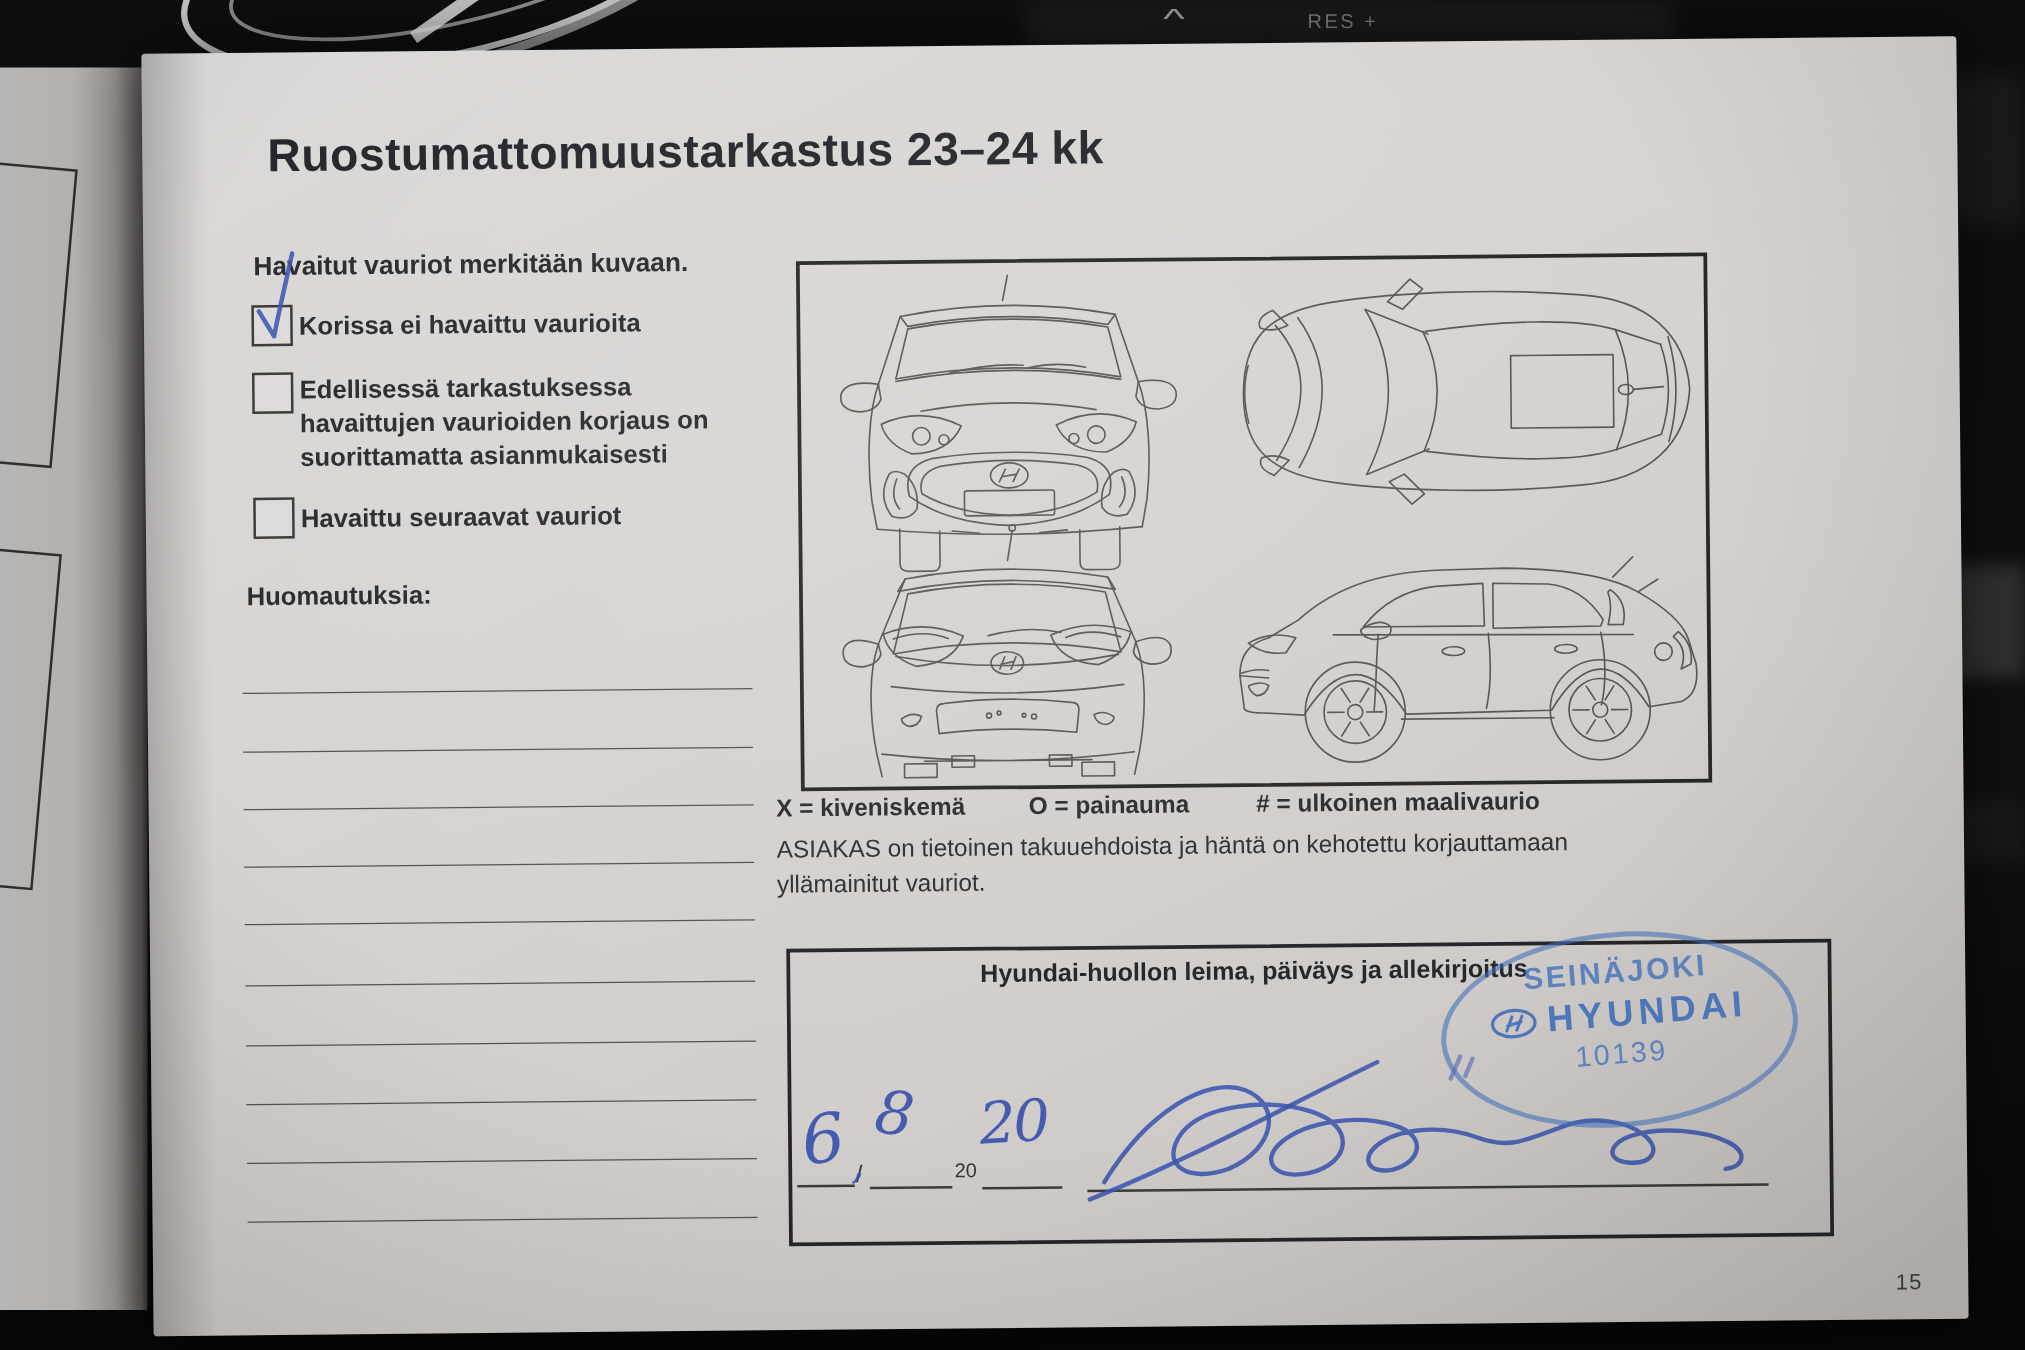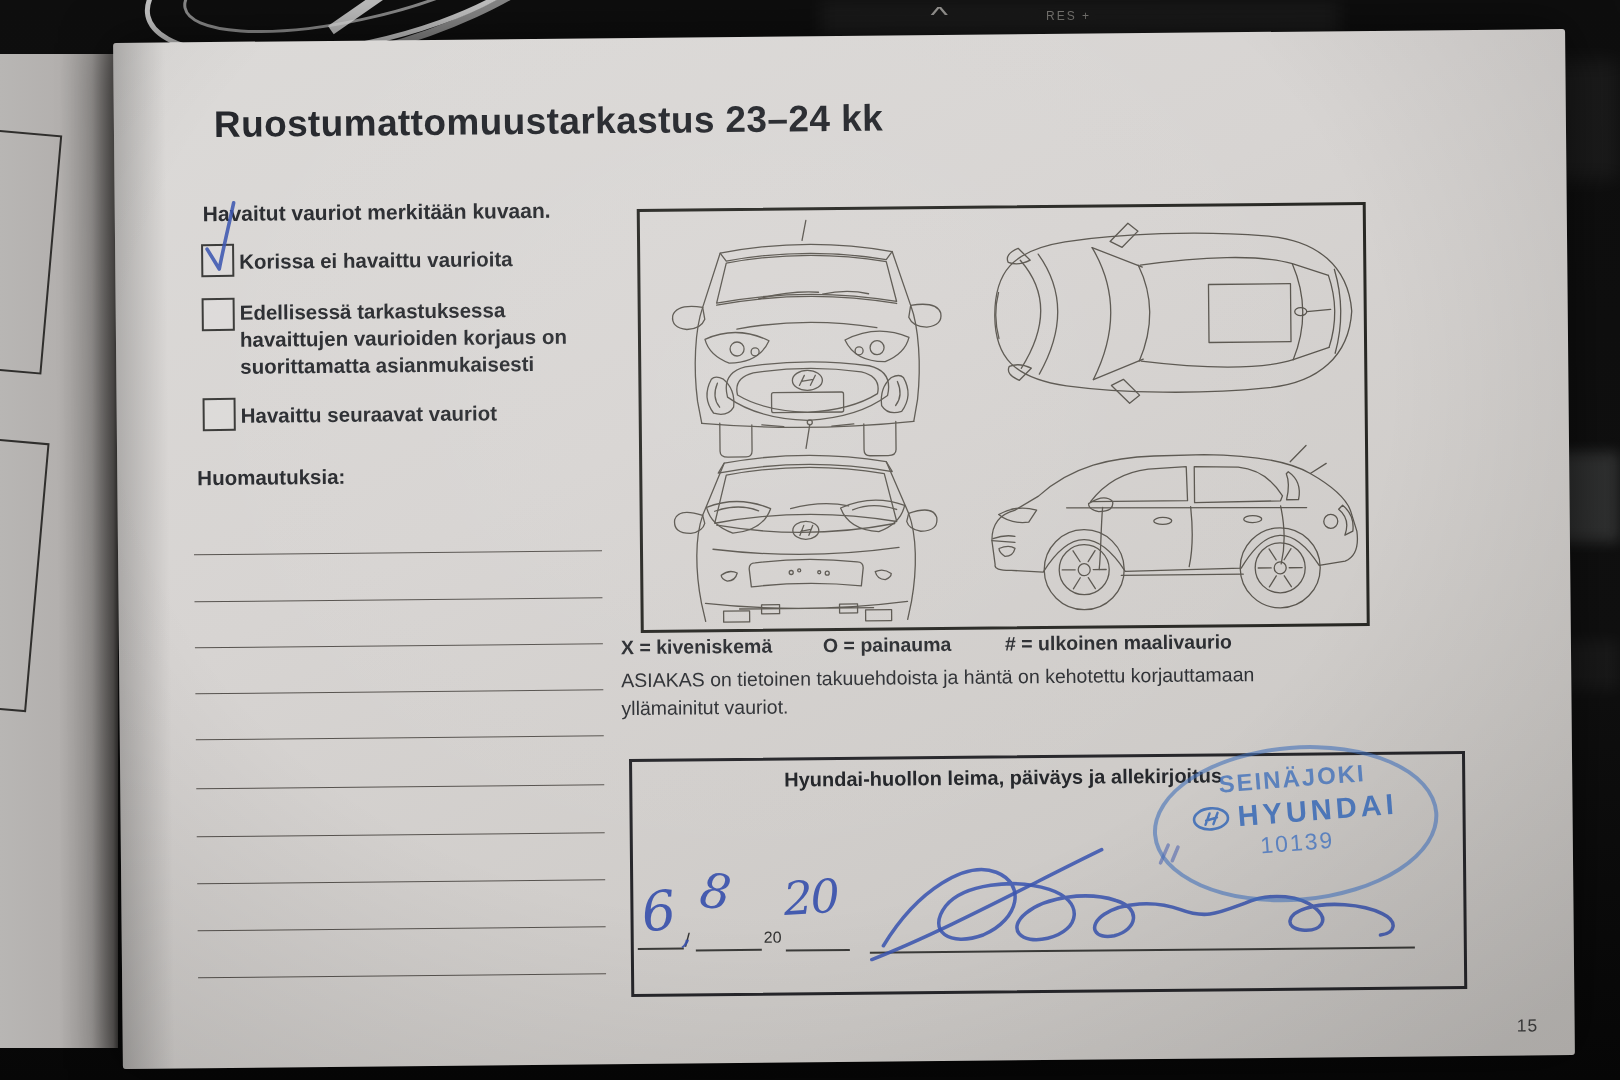--- a/index.html
+++ b/index.html
@@ -11,21 +11,21 @@
   
   .backdrop{position:absolute;inset:0;background:
     linear-gradient(180deg,#0e0e0e 0%,#101010 60%,#070707 100%);}
   .streak{position:absolute;pointer-events:none;}
   .streak.s1{left:820px;top:0;width:520px;height:42px;background:rgba(255,255,255,0.05);filter:blur(9px);}
   .streak.s2{left:1552px;top:452px;width:68px;height:90px;background:rgba(210,215,218,0.16);filter:blur(7px);}
   .streak.s3{left:1548px;top:60px;width:72px;height:120px;background:rgba(255,255,255,0.05);filter:blur(10px);}
   .streak.s4{left:1540px;top:640px;width:80px;height:50px;background:rgba(255,255,255,0.04);filter:blur(8px);}
   .cruise{position:absolute;color:#85837f;user-select:none;}
   .cruise.chev{left:934px;top:2px;font-size:22px;transform:scaleX(1.7);color:#9a9895;}
-  .cruise.res{left:1046px;top:9px;font-size:12px;letter-spacing:2px;color:#7d7b77;}
+  .cruise.res{left:1046px;top:9px;font-size:16px;letter-spacing:2px;color:#7d7b77;}
   .wheel-logo{position:absolute;left:118px;top:-6px;width:480px;height:62px;}
   
   .left-page{position:absolute;left:0;top:54px;width:118px;height:994px;overflow:hidden;
     background:linear-gradient(90deg,#b8b6b4 0%,#b3b0ae 50%,#969391 78%,#5e5b59 96%,#3a3836 100%);}
   .lp-box{position:absolute;border:2.5px solid #2f2e2c;background:transparent;}
   .lp-box.b1{left:-64px;top:76px;width:112px;height:236px;transform:rotate(5deg);}
   .lp-box.b2{left:-72px;top:384px;width:106px;height:266px;transform:rotate(5deg);}
   
   .page{position:absolute;left:118px;top:36px;width:1452px;height:1026px;
     transform:rotate(-0.55deg);border-radius:3px;

